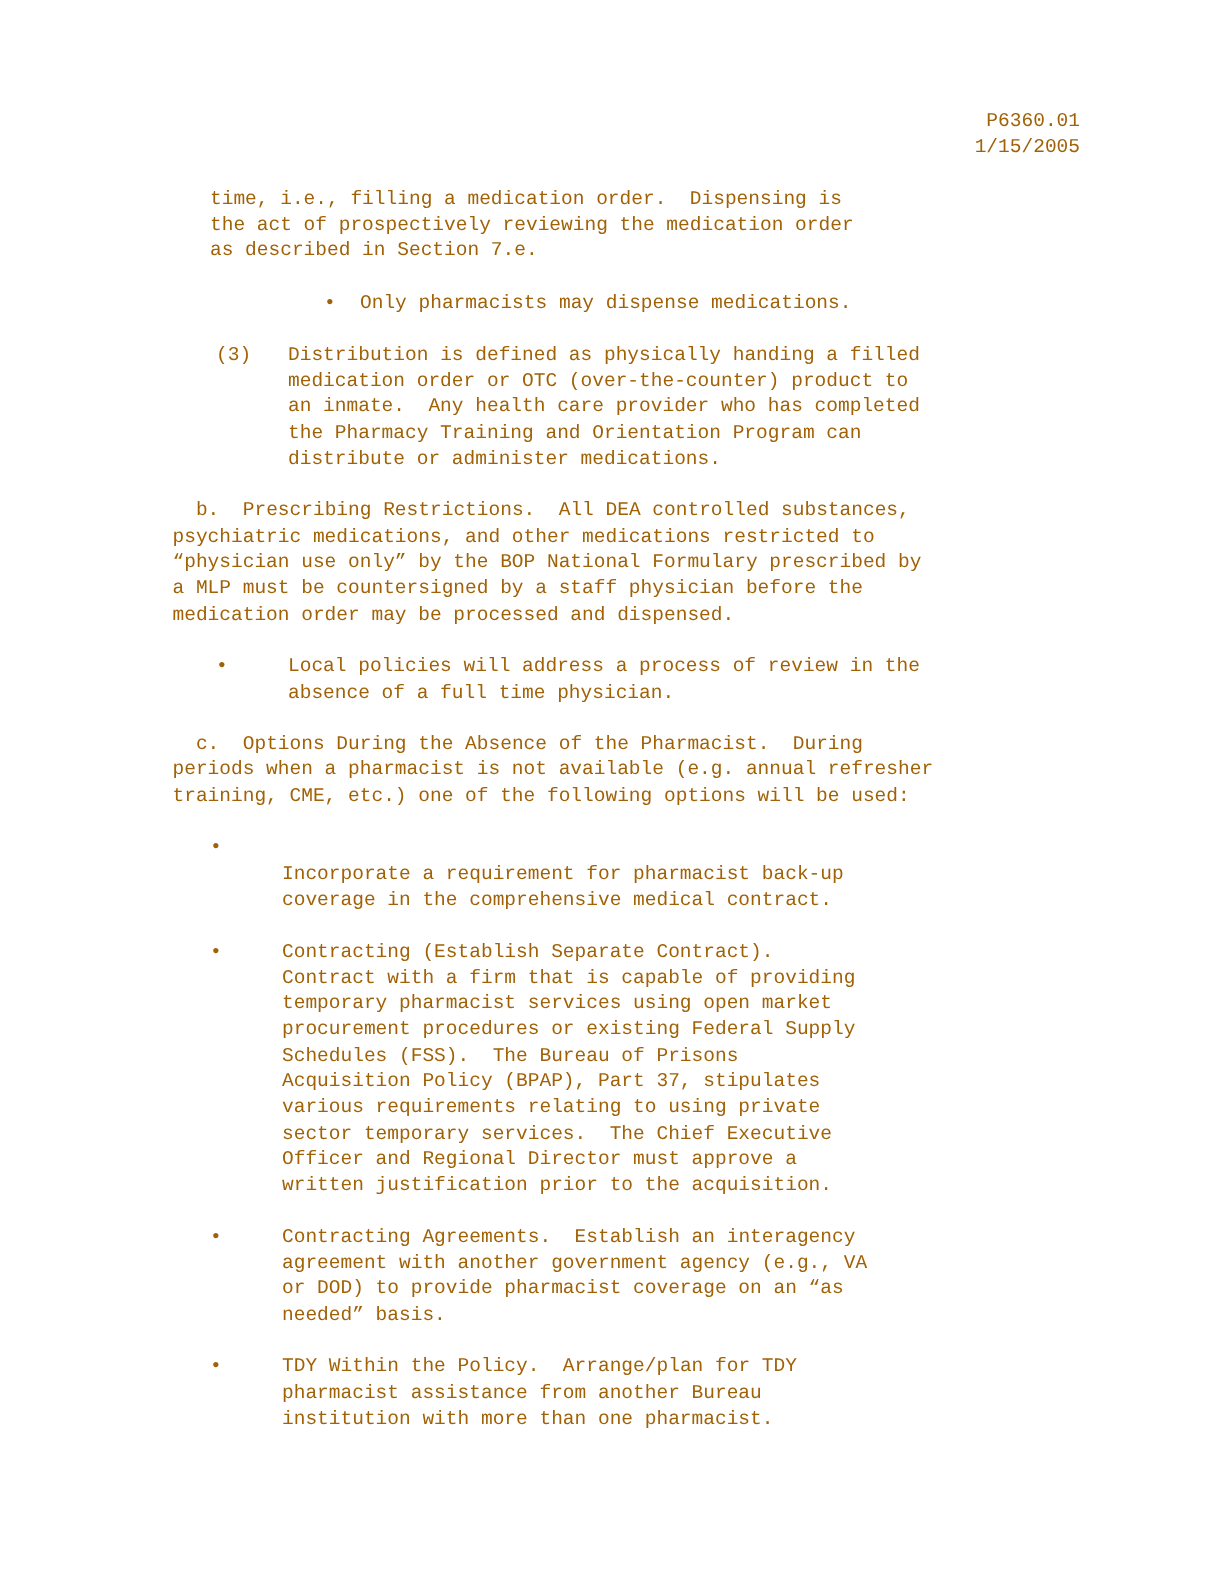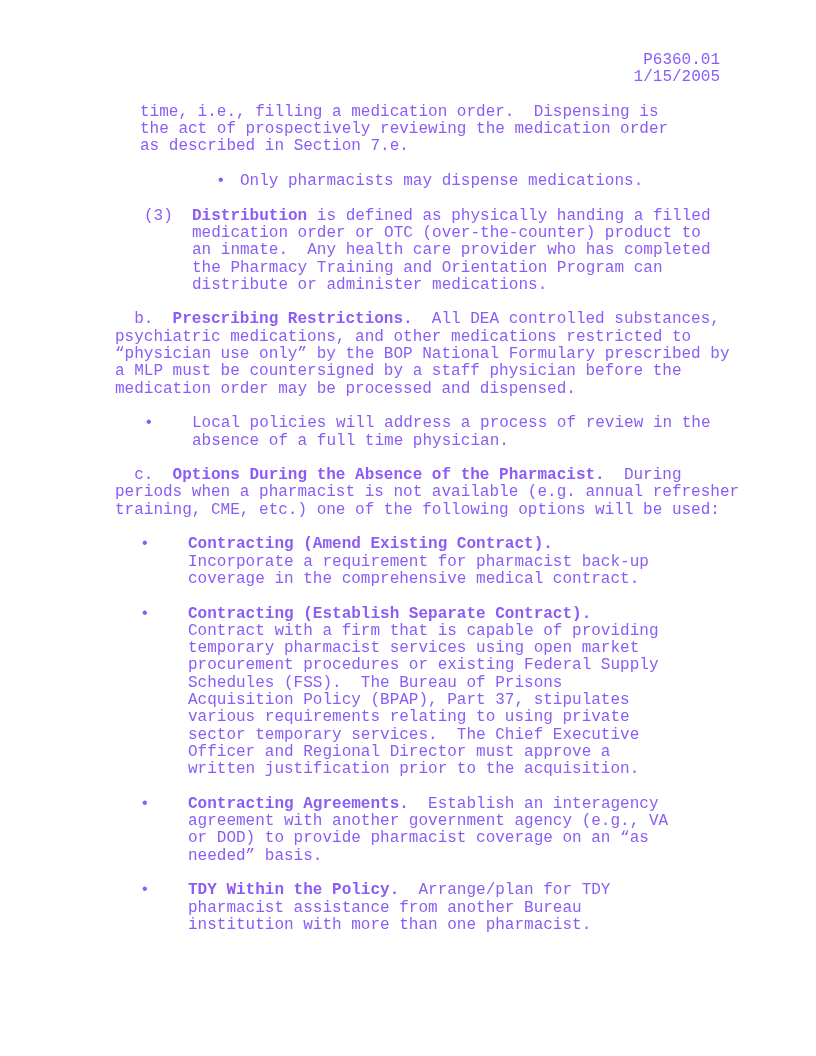--- a/index.html
+++ b/index.html
@@ -3,41 +3,41 @@
 <meta charset="utf-8">
 <style>
   * { margin: 0; padding: 0; box-sizing: border-box; }
   html, body { background: #e9e9e9; }
   .page {
     position: relative;
     width: 816px;
     height: 1056px;
     margin: 0 auto;
     background: #ffffff;
-    color: #8b5cf6;
+    color: #a16207;
     font-family: "Liberation Mono", "DejaVu Sans Mono", monospace;
-    font-size: 16px;
+    font-size: 13px;
     line-height: 17.3px;
-    padding: 52px 0 0 96px;
+    padding: 72px 0 0 96px;
     overflow: hidden;
   }
   .doc-header {
     text-align: right;
     margin-right: 96px;
     margin-bottom: 17.3px;
   }
   .block { margin-bottom: 17.3px; margin-left: 19px; }
   .pre { white-space: pre-wrap; }
   .row { display: flex; align-items: flex-start; }
   .ml48  { margin-left: 48px; }
   .ml96  { margin-left: 44px; }
   .ml120 { margin-left: 120px; }
   .w24 { flex: 0 0 24px; }
   .w48 { flex: 0 0 48px; }
-  b, .bold { font-weight: bold; }
+  b, .bold { font-weight: normal; }
   .grow { flex: 1 1 auto; min-width: 0; }
 </style>
 </head>
 <body>
 
 <div class="page">
 
   <div class="doc-header">
     <div>P6360.01</div>
     <div>1/15/2005</div>
@@ -72,21 +72,21 @@
       <div class="pre grow">Local policies will address a process of review in the
 absence of a full time physician.</div>
     </div>
 
   <div class="block pre"><span>  c.  </span><b>Options During the Absence of the Pharmacist.</b><span>  During
 periods when a pharmacist is not available (e.g. annual refresher
 training, CME, etc.) one of the following options will be used:</span></div>
 
   <div class="block row ml96">
       <span class="w48">•</span>
-      <div class="pre grow"><b>Contracting (Amend Existing Contract).</b><span>
+      <div class="pre grow"><span>
 Incorporate a requirement for pharmacist back-up
 coverage in the comprehensive medical contract.</span></div>
     </div>
 
   <div class="block row ml96">
       <span class="w48">•</span>
       <div class="pre grow"><b>Contracting (Establish Separate Contract).</b><span>
 Contract with a firm that is capable of providing
 temporary pharmacist services using open market
 procurement procedures or existing Federal Supply

